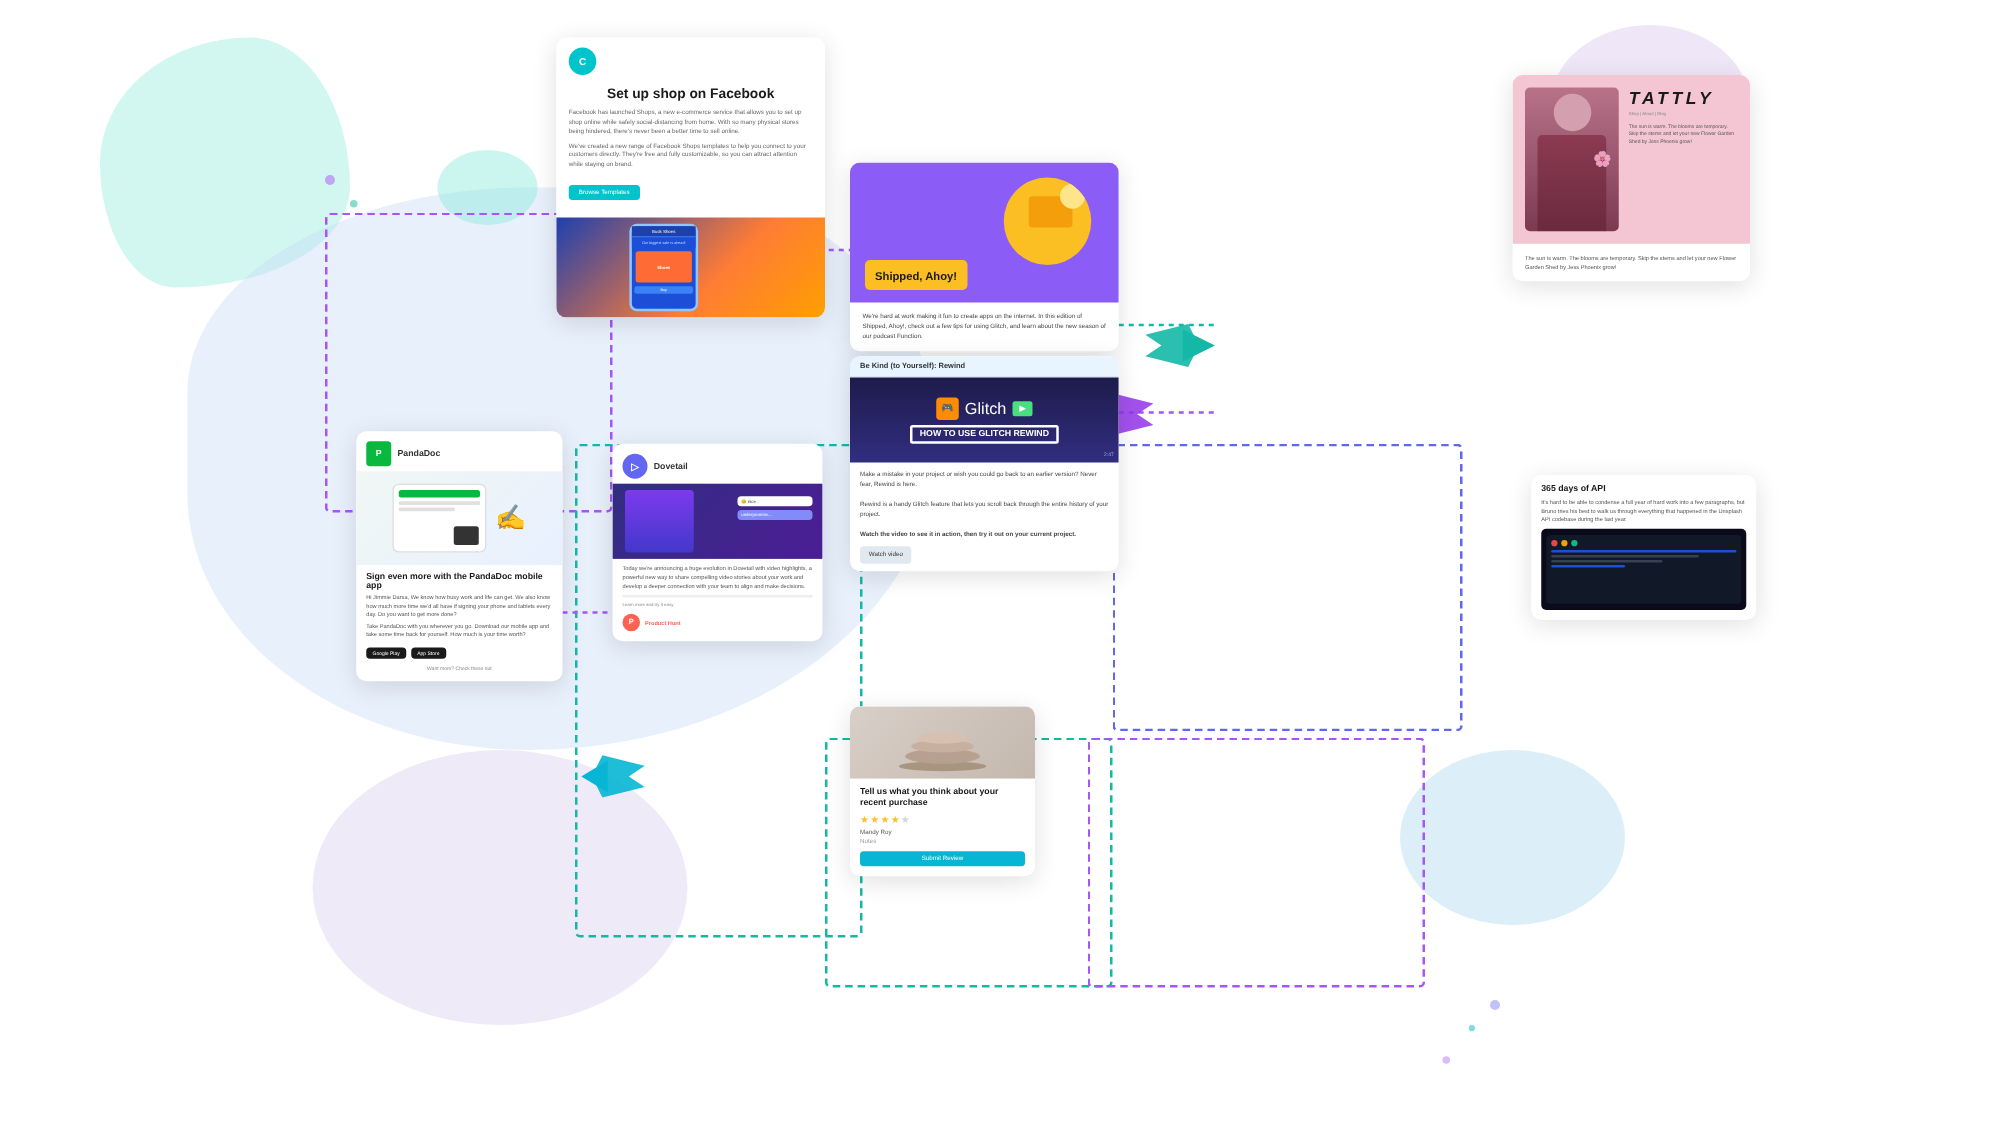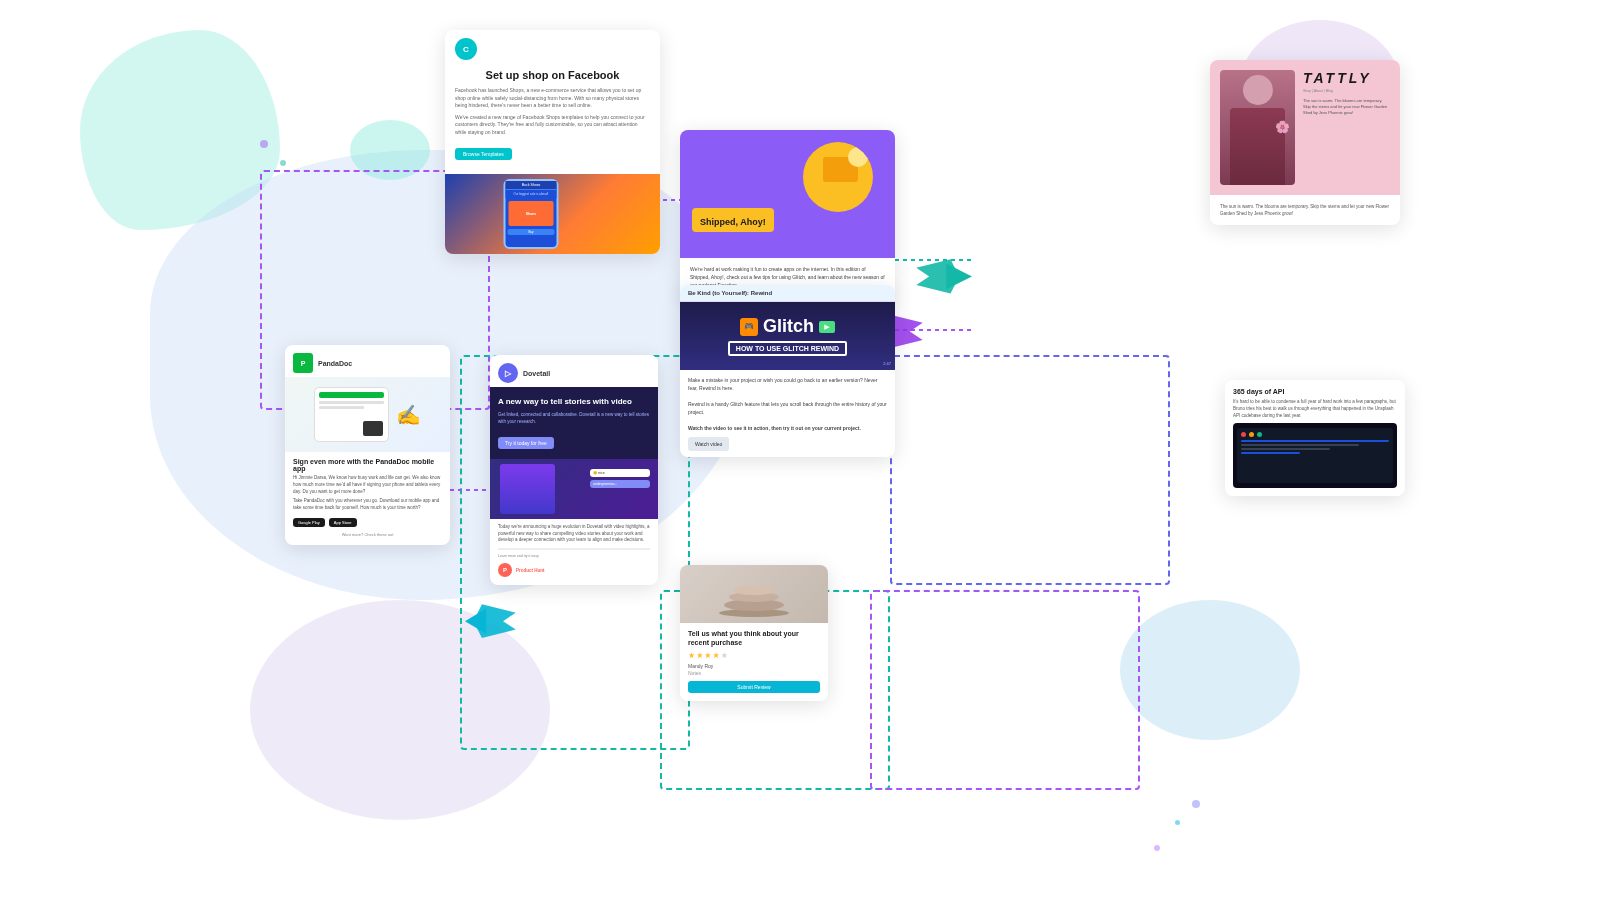--- a/index.html
+++ b/index.html
@@ -102,21 +102,21 @@
     }
 
     
     .card-shipped {
       width: 215px;
       top: 130px;
       left: 680px;
     }
     .card-shipped .shipped-top {
       background: #8b5cf6;
-      padding: 12px 12px 26px;
+      padding: 12px 12px 10px;
       position: relative;
       min-height: 100px;
     }
 
     
     .card-glitch {
       width: 215px;
       top: 285px;
       left: 680px;
     }
@@ -381,21 +381,21 @@
   <div style="padding:7px 10px 8px; font-size:5px; color:#444; line-height:1.6;">We're hard at work making it fun to create apps on the internet. In this edition of Shipped, Ahoy!, check out a few tips for using Glitch, and learn about the new season of our podcast Function.</div>
 </div>
 
 <div class="email-card card-glitch" style="top:285px; left:680px; width:215px;">
   <div style="background:#e8f4ff; padding:5px 8px; font-size:6px; color:#333; font-weight:600; border-bottom:1px solid #dde;">Be Kind (to Yourself): Rewind</div>
   <div style="width:100%; height:68px; background:linear-gradient(180deg, #1e1b4b 0%, #312e81 100%); display:flex; flex-direction:column; align-items:center; justify-content:center; position:relative;">
     <div style="display:flex; align-items:center; gap:5px; margin-bottom:4px;">
       <div style="width:18px; height:18px; background:#ff8c00; border-radius:3px; display:flex; align-items:center; justify-content:center;">
         <span style="font-size:8px;">🎮</span>
       </div>
-      <span style="font-size:18px; font-weight:700; color:white;">Glitch</span>
+      <span style="font-size:13px; font-weight:400; color:white;">Glitch</span>
       <div style="width:16px; height:12px; background:#4ade80; border-radius:2px; display:flex; align-items:center; justify-content:center;">
         <span style="color:white; font-size:7px;">▶</span>
       </div>
     </div>
     <div style="font-size:7px; font-weight:800; color:white; text-align:center; border:2px solid white; padding:2px 6px; border-radius:2px;">HOW TO USE GLITCH REWIND</div>
     <div style="position:absolute; bottom:4px; right:4px; font-size:4px; color:#a5b4fc;">2:47</div>
   </div>
   <div style="padding:6px 8px; font-size:5px; color:#444; line-height:1.6;">
     <div>Make a mistake in your project or wish you could go back to an earlier version? Never fear, Rewind is here.</div>
     <br>
@@ -431,25 +431,20 @@
       <div style="background:#1a1a1a; color:white; font-size:4px; padding:2px 5px; border-radius:3px;">App Store</div>
     </div>
     <div style="font-size:4px; color:#888; margin-top:5px; text-align:center;">Want more? Check these out</div>
   </div>
 </div>
 
 <div class="email-card card-dovetail" style="top:355px; left:490px; width:168px;">
   <div class="dovetail-header">
     <div class="dovetail-logo" style="font-size:8px;">▷</div>
     <span class="dovetail-logo-text">Dovetail</span>
-  </div>
-  <div class="dovetail-hero">
-    <div class="dovetail-hero-title">A new way to tell stories with video</div>
-    <div class="dovetail-desc">Get linked, connected and collaborative. Dovetail is a new way to tell stories with your research.</div>
-    <div class="dovetail-btn">Try it today for free</div>
   </div>
   <div class="dovetail-video-placeholder">
     <div style="width:100%; height:60px; background:linear-gradient(135deg,#312e81,#4c1d95); position:relative; overflow:hidden;">
       <div style="position:absolute; left:10px; top:5px; bottom:5px; width:55px; background:linear-gradient(180deg,#7c3aed,#4338ca); border-radius:3px;"></div>
       <div style="position:absolute; right:8px; top:10px; width:60px;">
         <div style="background:white; border-radius:3px; padding:2px 3px; font-size:3.5px; color:#333; margin-bottom:3px;">😊 nice</div>
         <div style="background:#818cf8; border-radius:3px; padding:2px 3px; font-size:3.5px; color:white;">underpromise...</div>
       </div>
     </div>
   </div>

